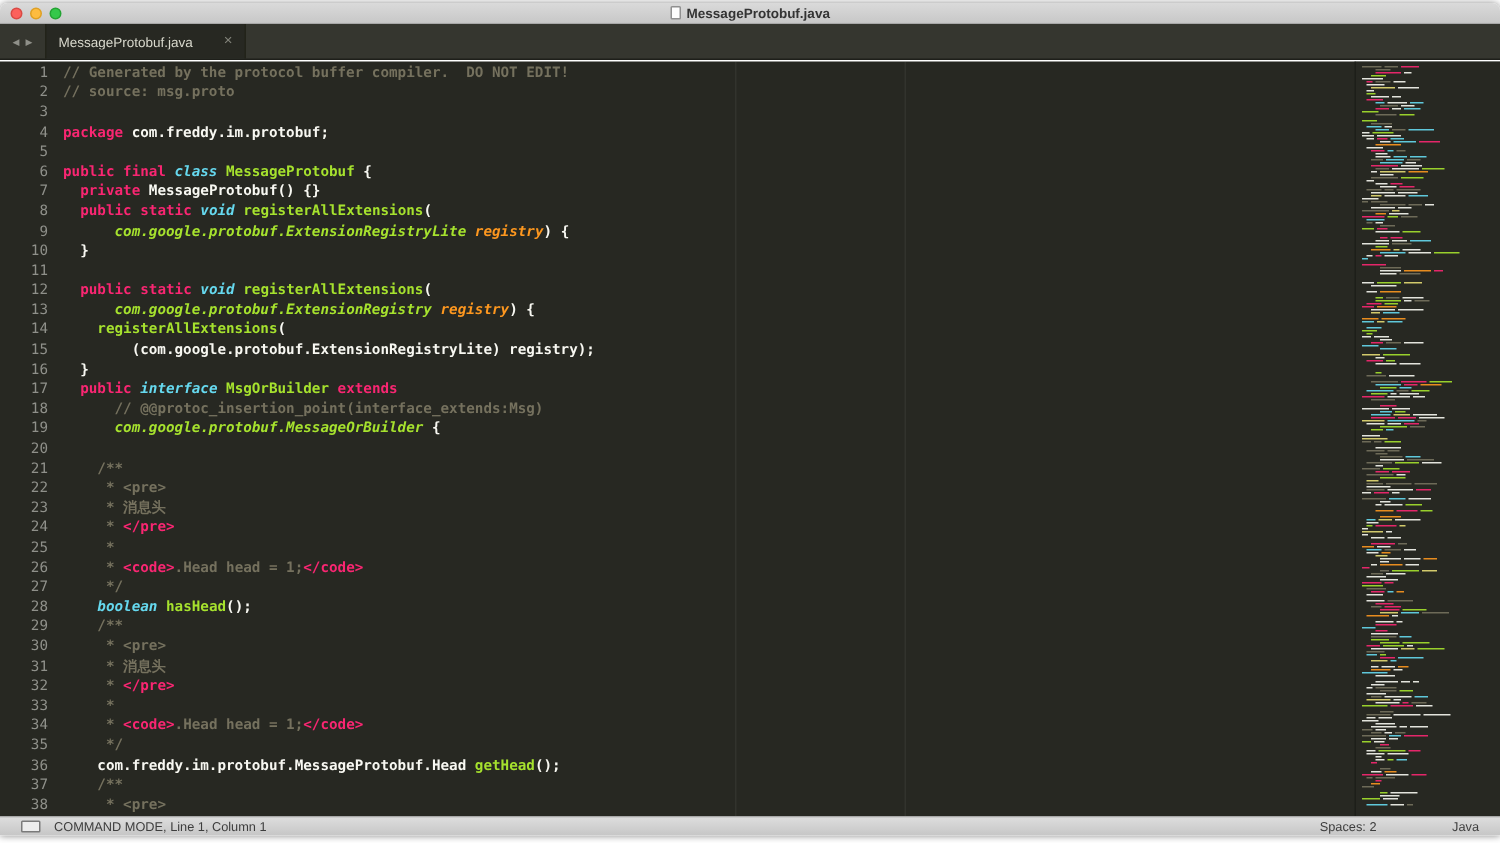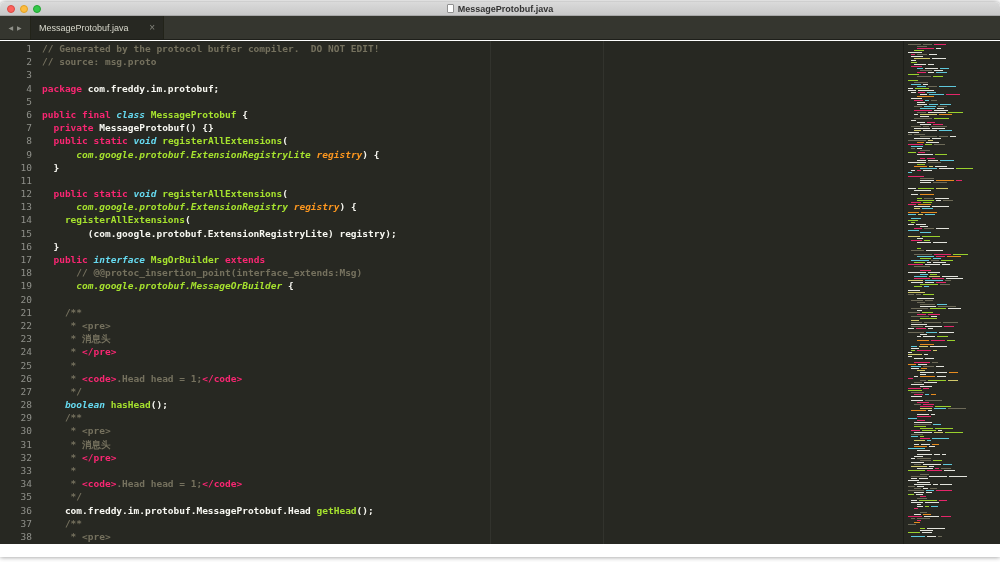--- a/index.html
+++ b/index.html
@@ -992,14 +992,24 @@
         <div class="mm-row"></div>
         <div class="mm-row">
           <span class="mm-seg" style="left: 3px; width: 14px; background: rgb(102, 217, 239);"></span>
           <span class="mm-seg" style="left: 19px; width: 9px; background: rgb(248, 248, 242);"></span>
           <span class="mm-seg" style="left: 30px; width: 4px; background: rgb(117, 113, 94);"></span>
         </div>
         <div class="mm-row"></div>
       </div>
   </div>
 
+  <div class="statusbar">
+    <div class="status-left">
+      <span class="panel-icon"></span>
+      <span>COMMAND MODE, Line 1, Column 1</span>
+    </div>
+    <div class="status-right">
+      <span>Spaces: 2</span>
+      <span>Java</span>
+    </div>
+  </div>
 
 </div>
 
 </body></html>

